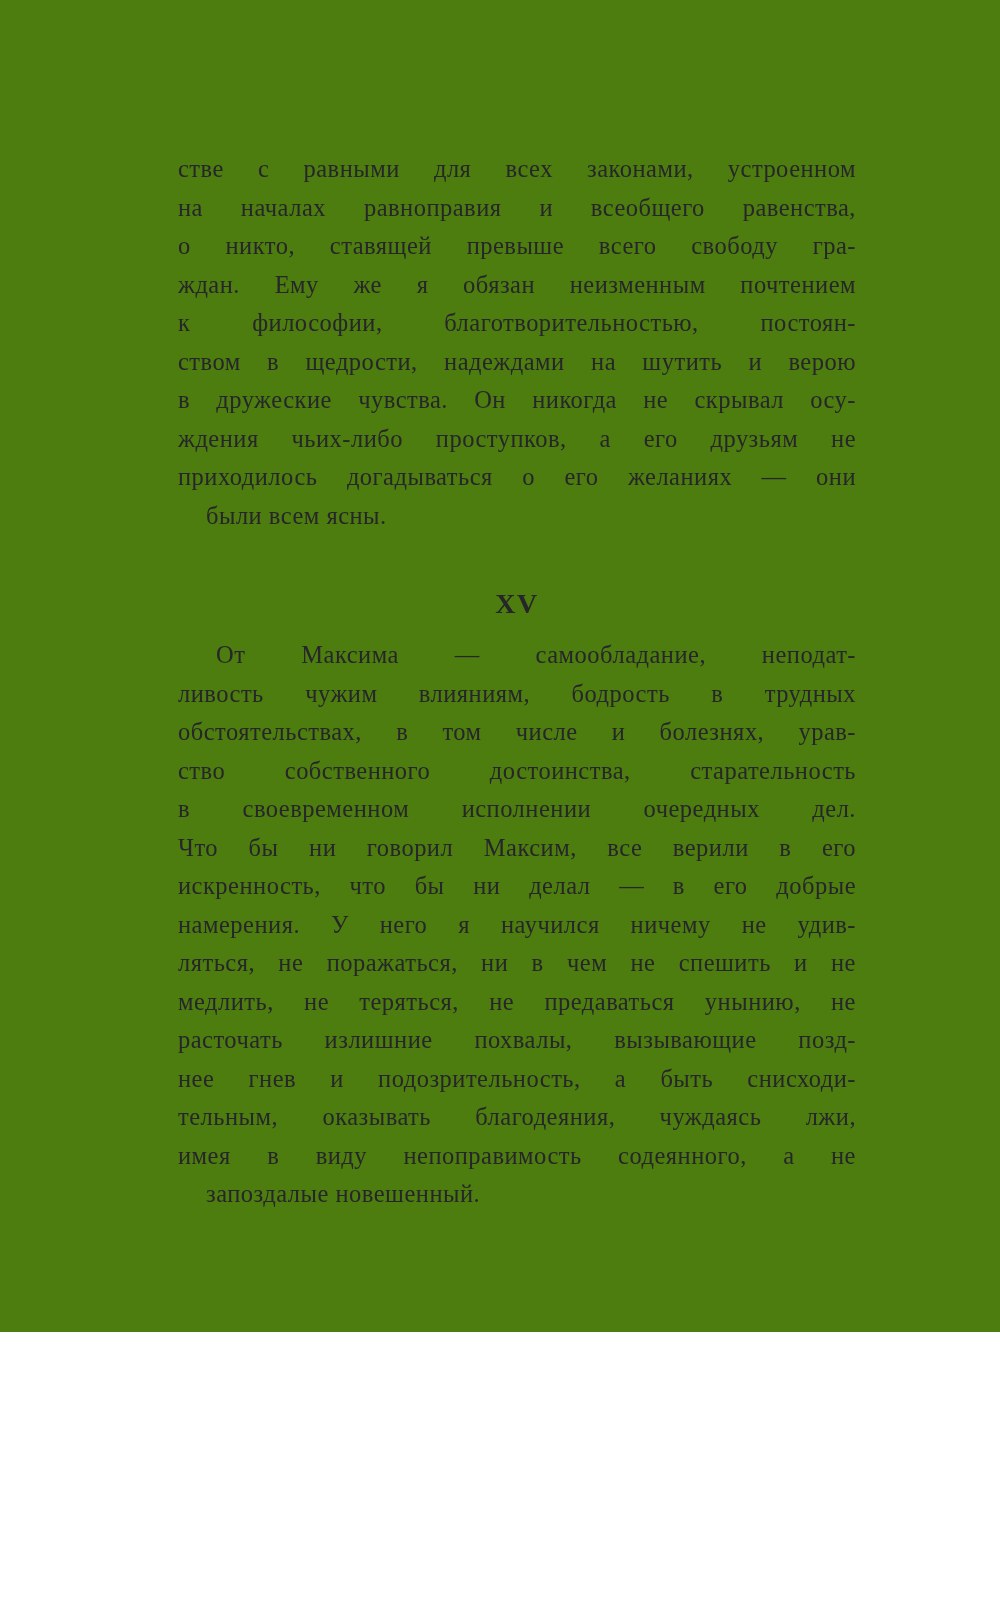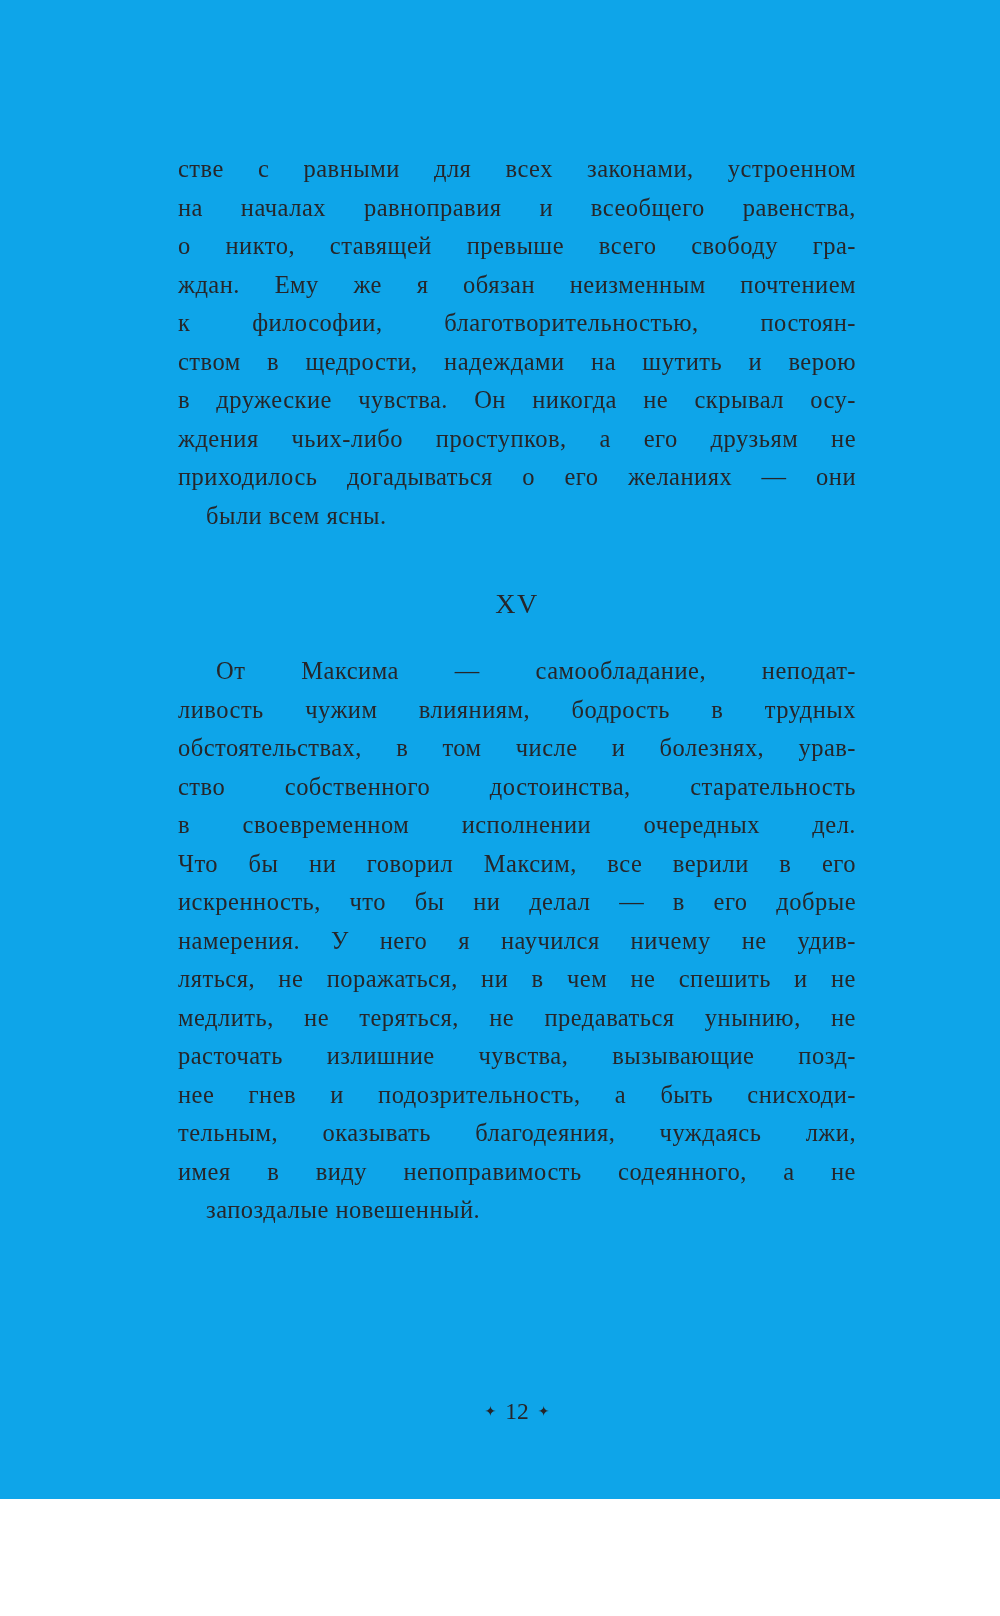--- a/index.html
+++ b/index.html
@@ -3,22 +3,22 @@
 <meta charset="utf-8">
 <style>
   html, body {
     margin: 0;
     padding: 0;
     background: #ffffff;
   }
   .page {
     position: relative;
     width: 1000px;
-    height: 1499px;
-    background: #0ea5e9;
+    height: 1332px;
+    background: #4d7c0f;
     overflow: hidden;
     font-family: "Liberation Serif", "DejaVu Serif", serif;
     color: #26262a;
   }
   .text-column {
     position: absolute;
     left: 178px;
     top: 150px;
     width: 678px;
     font-size: 24.5px;
@@ -39,22 +39,23 @@
   }
   .line.first-indent {
     text-indent: 38px;
   }
   .heading {
     text-align: center;
     text-align-last: center;
     font-size: 28px;
     letter-spacing: 1.5px;
     margin-top: 50px;
-    margin-bottom: 29px;
+    margin-bottom: 13px;
     line-height: 38px;
+    font-weight: bold;
   }
   .footer {
     position: absolute;
     left: 178px;
     top: 1398px;
     width: 678px;
     text-align: center;
     font-size: 23.5px;
     color: #26262a;
   }
@@ -89,21 +90,21 @@
         <div class="line first-indent">От Максима — самообладание, неподат-</div>
         <div class="line">ливость чужим влияниям, бодрость в трудных</div>
         <div class="line">обстоятельствах, в том числе и болезнях, урав-</div>
         <div class="line">ство собственного достоинства, старательность</div>
         <div class="line">в своевременном исполнении очередных дел.</div>
         <div class="line">Что бы ни говорил Максим, все верили в его</div>
         <div class="line">искренность, что бы ни делал — в его добрые</div>
         <div class="line">намерения. У него я научился ничему не удив-</div>
         <div class="line">ляться, не поражаться, ни в чем не спешить и не</div>
         <div class="line">медлить, не теряться, не предаваться унынию, не</div>
-        <div class="line">расточать излишние чувства, вызывающие позд-</div>
+        <div class="line">расточать излишние похвалы, вызывающие позд-</div>
         <div class="line">нее гнев и подозрительность, а быть снисходи-</div>
         <div class="line">тельным, оказывать благодеяния, чуждаясь лжи,</div>
         <div class="line">имея в виду непоправимость содеянного, а не</div>
         <div class="line last">запоздалые новешенный.</div>
       </div>
     </div>
 
   <div class="footer">
     <span class="ornament left">✦</span><span>12</span><span class="ornament right">✦</span>
   </div>

